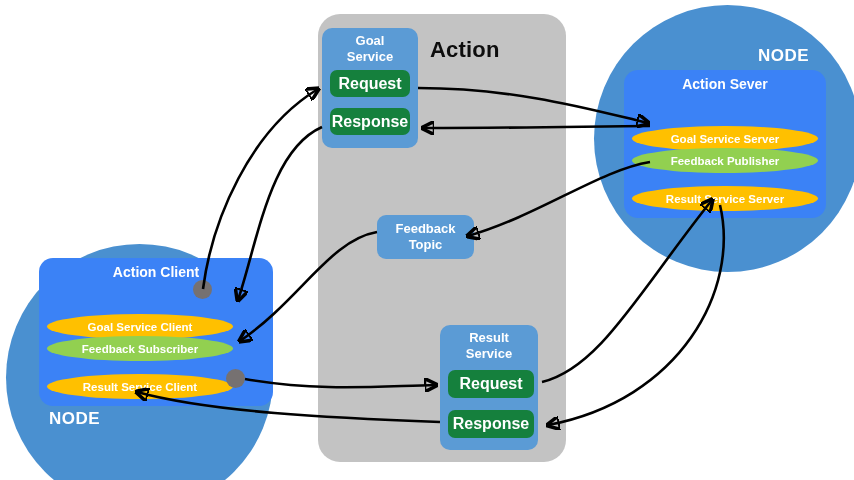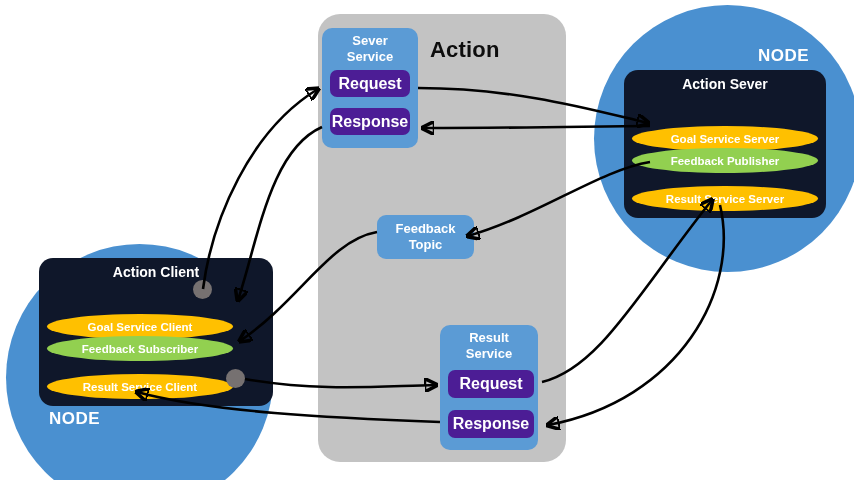--- a/index.html
+++ b/index.html
@@ -49,21 +49,21 @@
     left: 0;
     right: 0;
     text-align: center;
     color: #ffffff;
     font-weight: bold;
     font-size: 13px;
     line-height: 16px;
   }
   .rr {
     position: absolute;
-    background: #4c1d95;
+    background: #15803d;
     border-radius: 7px;
     color: #ffffff;
     font-weight: bold;
     font-size: 16px;
     display: flex;
     align-items: center;
     justify-content: center;
   }
 
   #goal-service {
@@ -101,21 +101,21 @@
     font-weight: bold;
     font-size: 17px;
     letter-spacing: 0.5px;
   }
   #node-right-label { left: 758px; top: 46px; }
   #node-left-label  { left: 49px;  top: 409px; }
 
   
   .inner-box {
     position: absolute;
-    background: #0f172a;
+    background: #3b82f6;
     border-radius: 14px;
   }
   #server-box { left: 624px; top: 70px;  width: 202px; height: 148px; }
   #client-box { left: 39px;  top: 258px; width: 202px; height: 148px; padding-left: 32px; }
 
   .inner-title {
     position: absolute;
     left: 0; right: 0;
     text-align: center;
     color: #ffffff;
@@ -186,21 +186,21 @@
 
   <div class="inner-box" id="client-box">
     <div class="inner-title">Action Client</div>
     <div class="pill goal">Goal Service Client</div>
     <div class="pill result">Result Service Client</div>
     <div class="pill fb">Feedback Subscriber</div>
   </div>
 
   <div class="svc-box" id="goal-service">
     <div class="svc-title">
-      <div>Sever</div>
+      <div>Goal</div>
       <div>Service</div>
     </div>
     <div class="rr" id="goal-req">Request</div>
     <div class="rr" id="goal-res">Response</div>
   </div>
 
   <div class="svc-box" id="result-service">
     <div class="svc-title">
       <div>Result</div>
       <div>Service</div>

